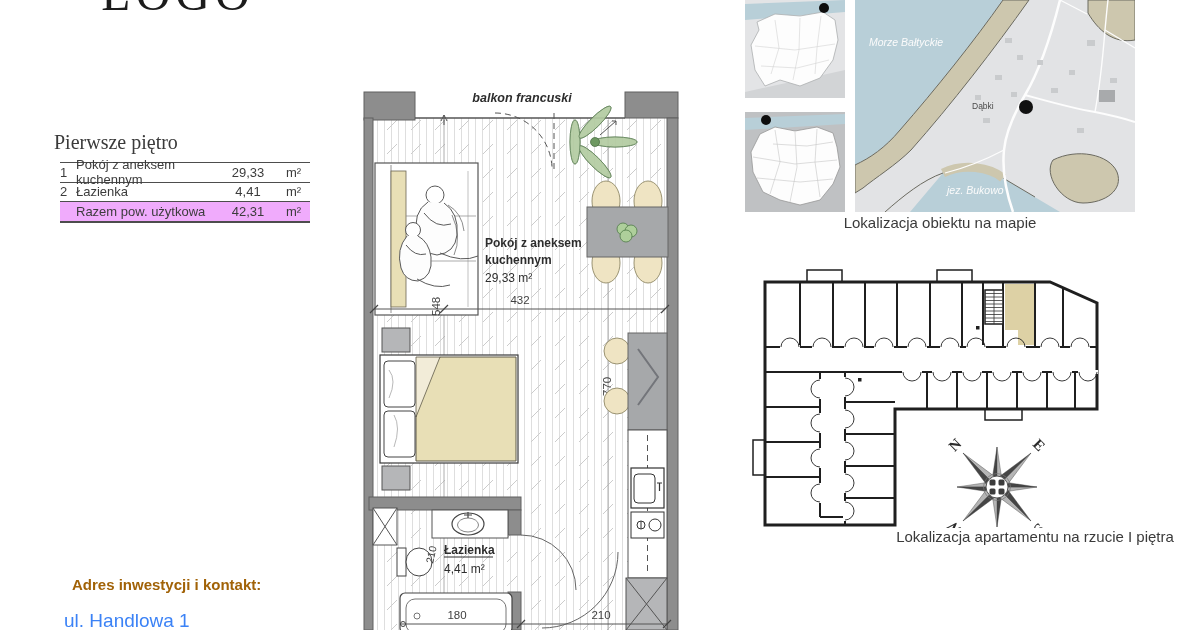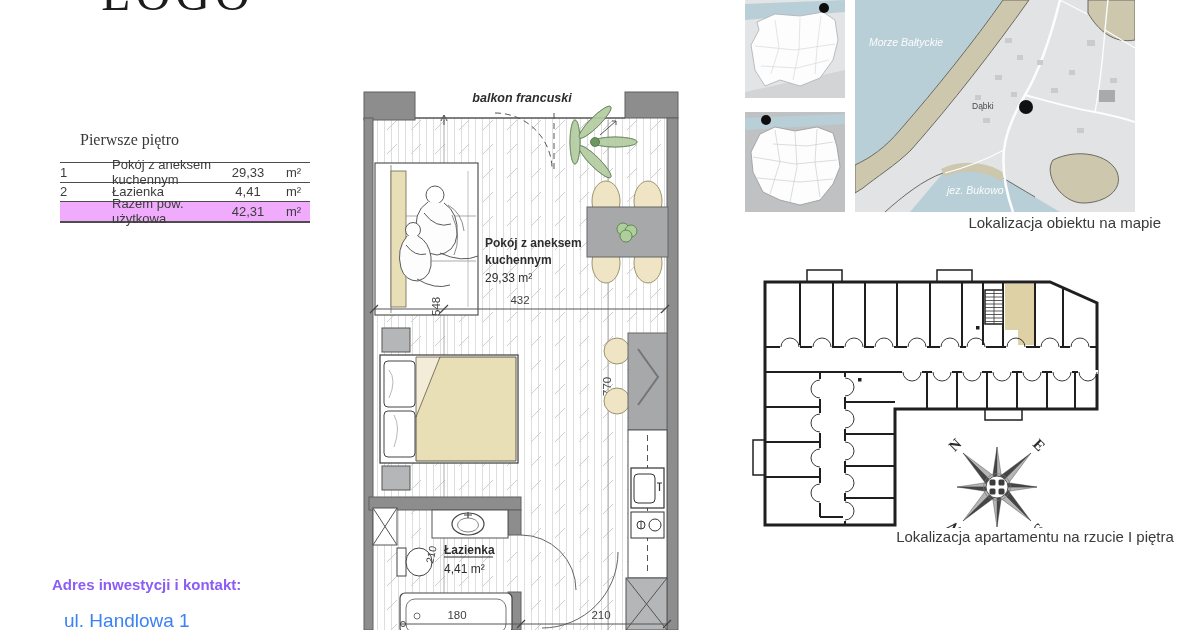--- a/index.html
+++ b/index.html
@@ -4,35 +4,35 @@
 <style>
   html,body{margin:0;padding:0;background:#fff;}
   .page{position:relative;width:1200px;height:630px;background:#ffffff;overflow:hidden;
         font-family:"Liberation Sans",sans-serif;color:#3f3f3f;}
   .abs{position:absolute;}
 
   
   .logo{left:88px;top:-34px;width:180px;text-align:center;font-size:48px;letter-spacing:5px;
         color:#1c1c1c;font-family:"Liberation Serif",serif;}
   .apt-title{left:63px;top:96px;font-size:27px;color:#2d2d2d;font-family:"Liberation Serif",serif;}
-  .apt-sub{left:80px;top:131px;font-size:16px;color:#3a3a3a;font-family:"Liberation Serif",serif;}
+  .apt-sub{left:54px;top:131px;font-size:20px;color:#3a3a3a;font-family:"Liberation Serif",serif;}
 
   .area-table{left:60px;top:162px;width:250px;border-top:1.5px solid #4d4d4d;font-size:13px;color:#3c3c3c;}
   .tr{display:flex;align-items:center;height:18.5px;border-bottom:1.5px solid #4d4d4d;}
   .tr.total{background:#f0abfc;border-bottom:2px solid #4d4d4d;}
   .td-num{width:16px;flex:0 0 16px;}
-  .td-name{flex:1;margin-left:36px;}
+  .td-name{flex:1;}
   .td-val{width:42px;flex:0 0 42px;text-align:center;}
   .td-unit{width:24px;flex:0 0 24px;text-align:left;padding-left:17px;}
 
-  .contact-h{left:52px;top:576px;font-size:15px;font-weight:bold;color:#8b5cf6;}
+  .contact-h{left:72px;top:576px;font-size:15px;font-weight:bold;color:#a16207;}
   .contact-a{left:64px;top:610px;font-size:19px;color:#3b82f6;}
 
   
-  .cap1{left:861px;top:214px;width:300px;text-align:right;font-size:15px;color:#3a3a3a;}
+  .cap1{left:790px;top:214px;width:300px;text-align:center;font-size:15px;color:#3a3a3a;}
   .cap2{left:845px;top:528px;width:380px;text-align:center;font-size:15px;color:#3a3a3a;}
 
   svg{display:block;}
   svg text{font-family:"Liberation Sans",sans-serif;}
   .pl-b{font-size:12px;font-weight:bold;fill:#2d2d2d;}
   .pl-r{font-size:12px;fill:#2d2d2d;}
   .bal{font-size:12.5px;font-style:italic;font-weight:bold;fill:#2d2d2d;}
   .dim{font-size:11.5px;fill:#3f3f3f;}
   .dim-s{font-size:10.5px;fill:#3f3f3f;}
   .m-sea{font-size:10.5px;font-style:italic;fill:#fbfbfb;}

